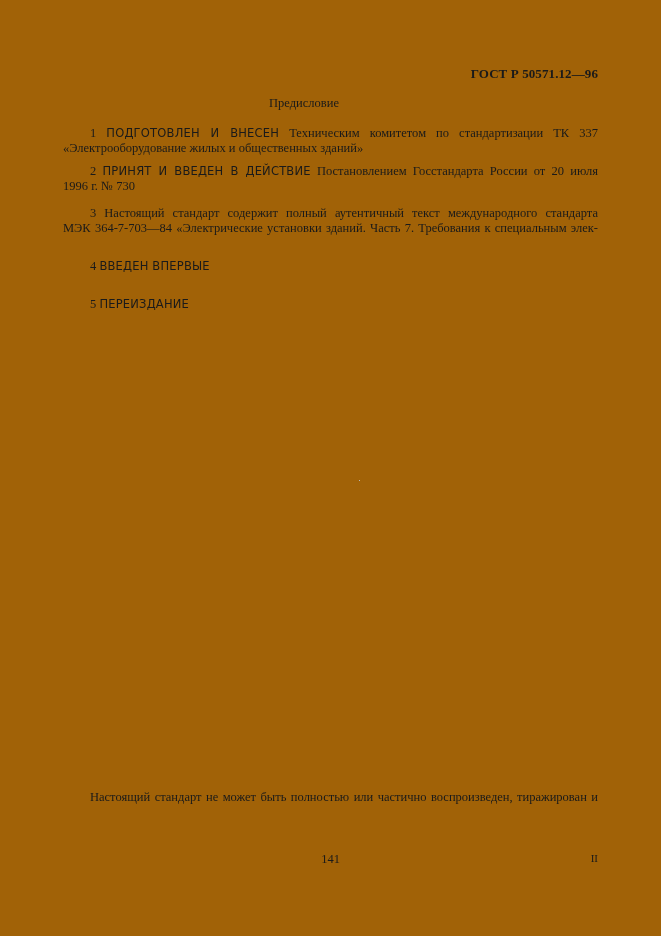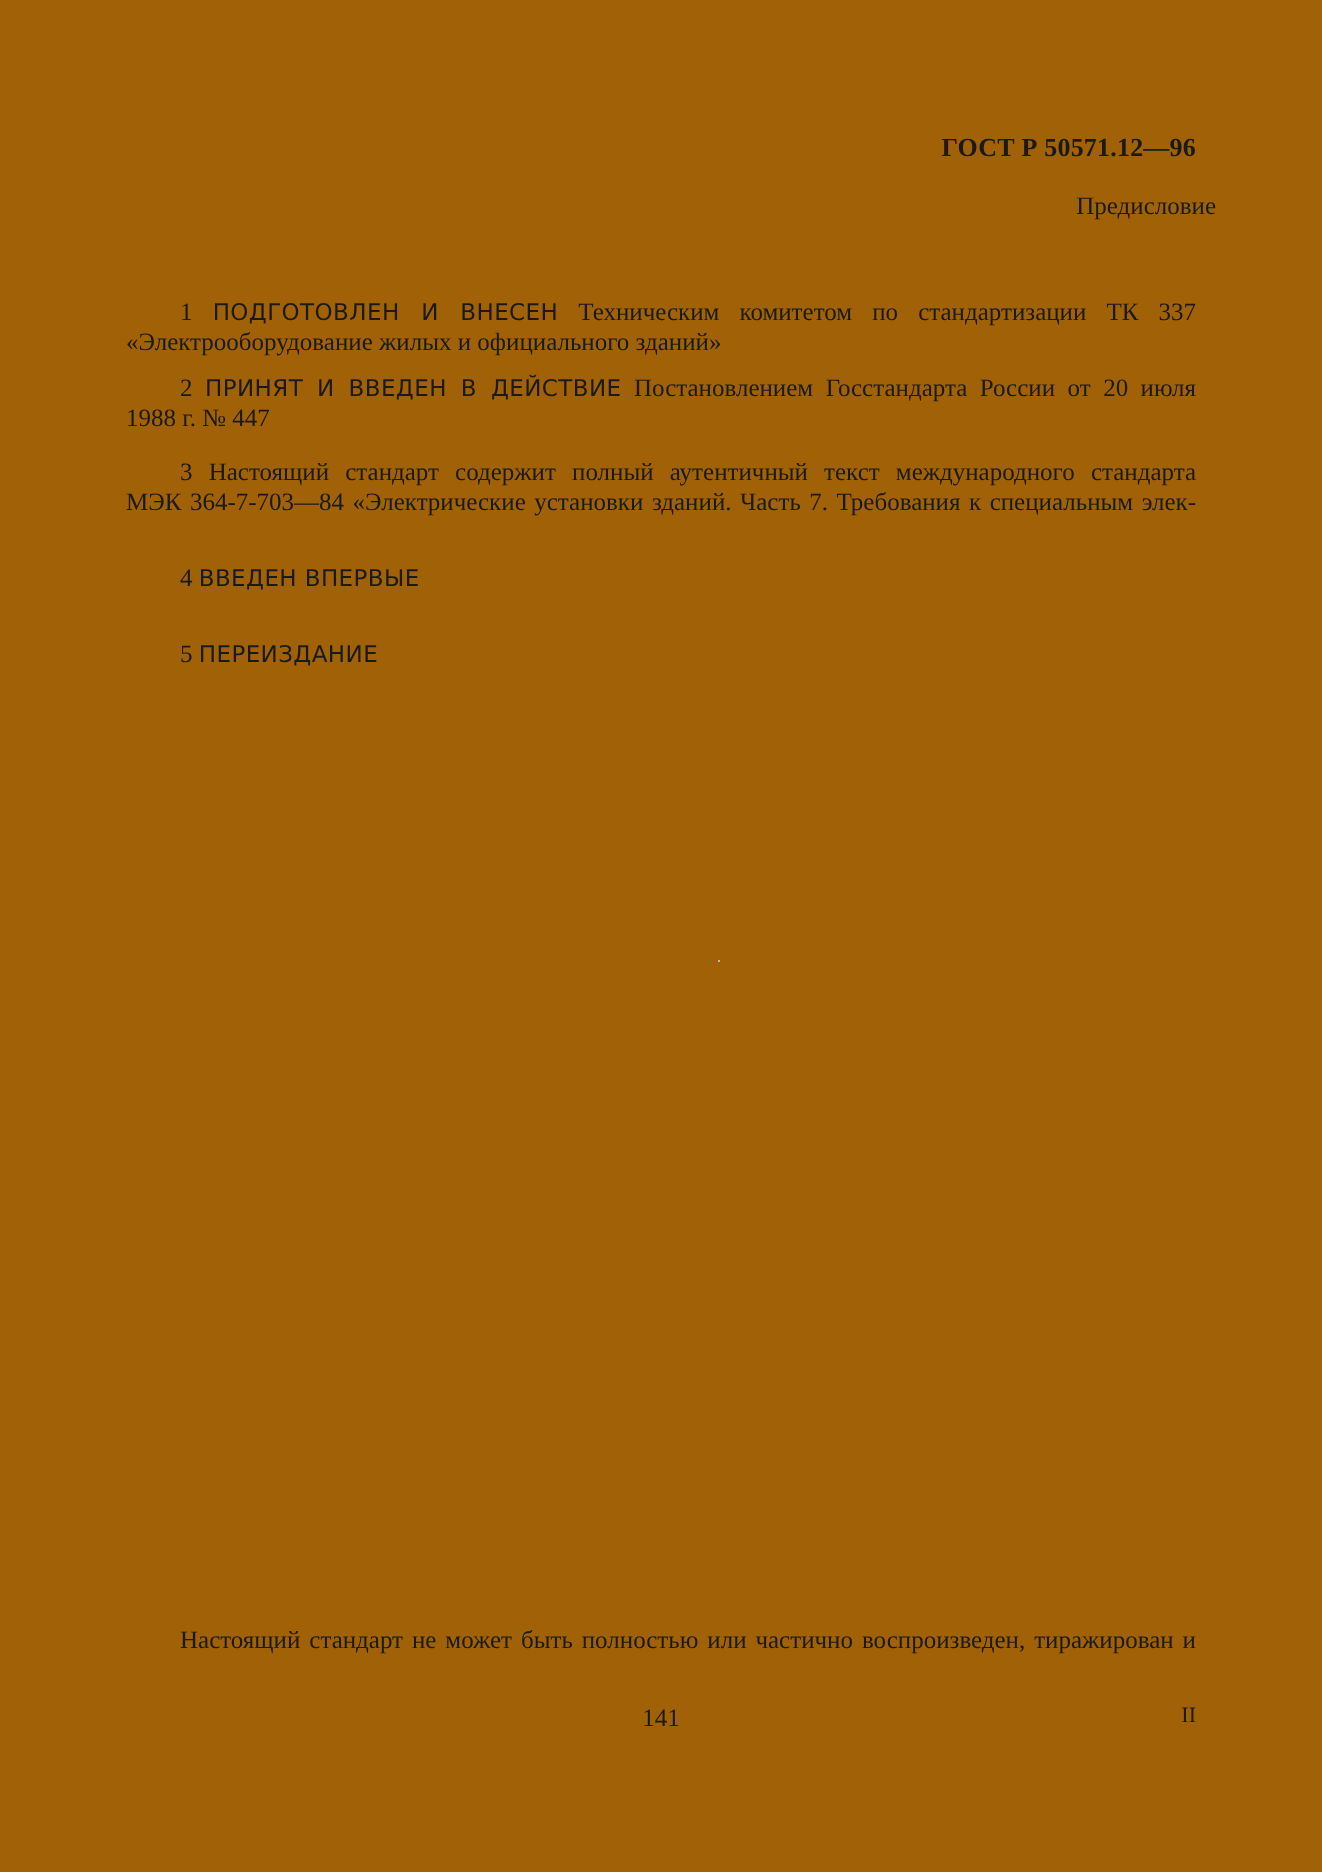--- a/index.html
+++ b/index.html
@@ -24,39 +24,39 @@
     .abs { position: absolute; white-space: nowrap; }
     .header-code {
       right: 63px;
       top: 66px;
       font-weight: bold;
       font-size: 13px;
       letter-spacing: 0.1px;
     }
     .heading {
       left: 0; width: 608px;
-      text-align: right;
+      text-align: center;
       top: 96px;
       font-size: 12.5px;
     }
     .para {
       position: absolute;
       left: 63px;
       width: 535px;
       font-size: 12.5px;
       line-height: 15px;
     }
     .line {
       display: block;
       white-space: nowrap;
       text-align: justify;
       text-align-last: justify;
     }
     .line.last { text-align-last: left; }
-    .indent { padding-left: 27px; margin-top: 23px; }
+    .indent { padding-left: 27px; }
     .caps {
       font-family: "DejaVu Sans", "Liberation Sans", sans-serif;
       font-size: 11.5px;
       letter-spacing: 0.2px;
     }
     .p1 { top: 126px; }
     .p2 { top: 164px; }
     .p3 { top: 206px; }
     .p4 { top: 259px; }
     .p5 { top: 297px; }
@@ -83,26 +83,26 @@
 <body>
 
 <div class="page">
 
   <div class="abs header-code">ГОСТ Р 50571.12—96</div>
 
   <div class="abs heading">Предисловие</div>
 
   <div class="para p1">
     <span class="line indent"><span>1</span> <span class="caps">ПОДГОТОВЛЕН  И  ВНЕСЕН</span> <span>Техническим   комитетом   по   стандартизации ТК 337</span></span>
-    <span class="line last">«Электрооборудование жилых и официального зданий»</span>
+    <span class="line last">«Электрооборудование жилых и общественных зданий»</span>
   </div>
 
   <div class="para p2">
     <span class="line indent"><span>2</span> <span class="caps">ПРИНЯТ  И  ВВЕДЕН  В  ДЕЙСТВИЕ</span> <span>Постановлением Госстандарта России от 20 июля</span></span>
-    <span class="line last">1988 г. № 447</span>
+    <span class="line last">1996 г. № 730</span>
   </div>
 
   <div class="para p3">
     <span class="line indent"><span>3</span> <span>Настоящий  стандарт содержит полный  аутентичный  текст  международного  стандарта</span></span>
     <span class="line">МЭК 364-7-703—84  «Электрические  установки  зданий. Часть 7. Требования к специальным элек-</span>
   </div>
 
   <div class="para p4">
     <span class="line last indent"><span>4</span> <span class="caps">ВВЕДЕН ВПЕРВЫЕ</span></span>
   </div>

